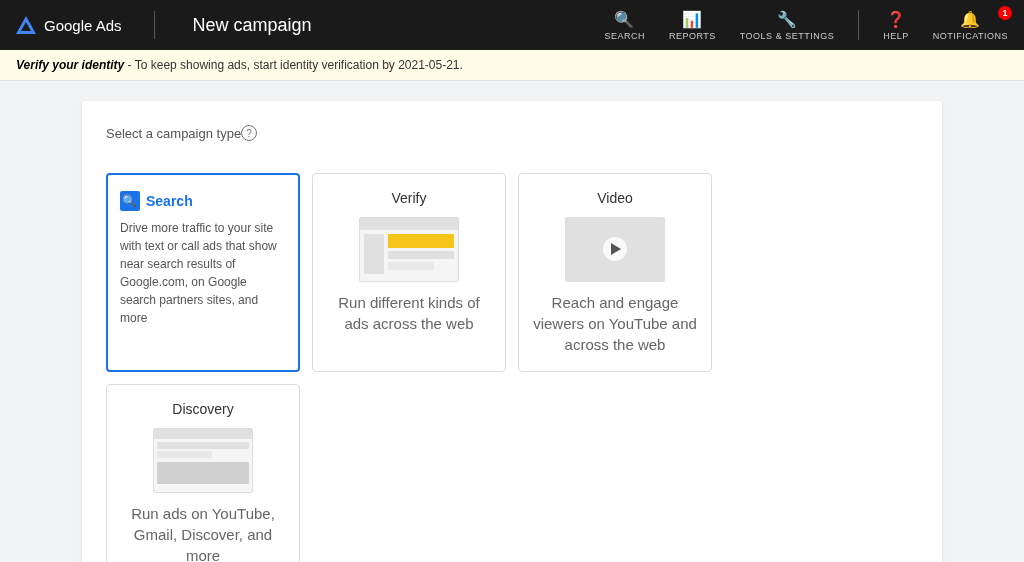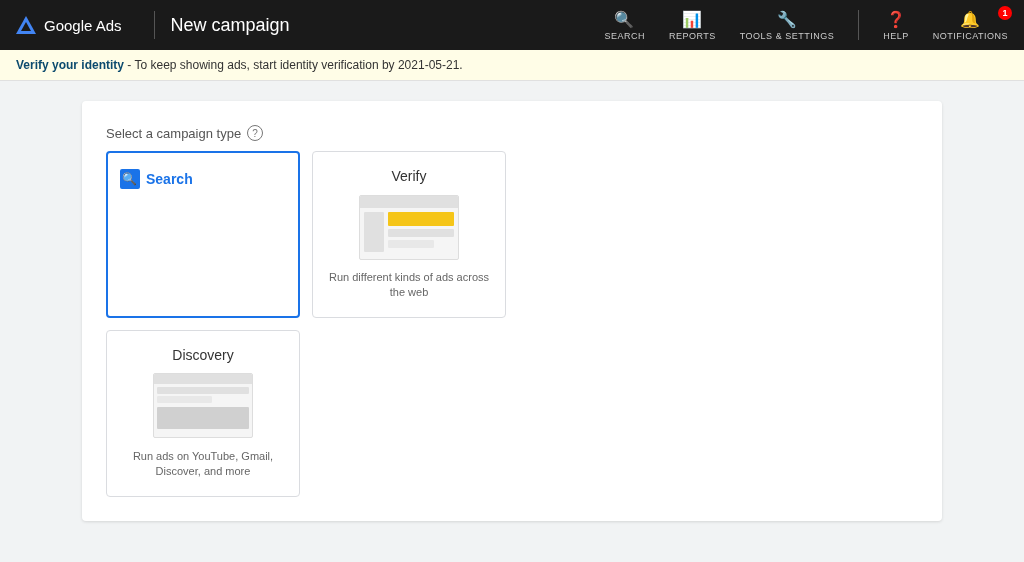--- a/index.html
+++ b/index.html
@@ -55,20 +55,21 @@
       width: 1px;
       height: 28px;
       background: #555;
       margin: 0 16px;
     }
     .nav-title {
       font-size: 18px;
       font-weight: 400;
       color: white;
       flex: 1;
+      margin-left: 22px;
     }
     .nav-actions {
       display: flex;
       align-items: center;
       gap: 24px;
     }
     .nav-action-item {
       display: flex;
       flex-direction: column;
       align-items: center;
@@ -111,21 +112,22 @@
 
     
     .identity-banner {
       background: #fffde7;
       border-bottom: 1px solid #e0e0e0;
       padding: 8px 16px;
       font-size: 12px;
       color: #333;
     }
     .identity-banner strong {
-      color: #0c4a6e;
+      color: #000000;
+      font-style: italic;
     }
 
     
     .main-content {
       padding: 20px 30px;
       background: #f1f3f4;
     }
 
     
     .campaign-card {
@@ -133,24 +135,23 @@
       border-radius: 4px;
       padding: 24px;
       box-shadow: 0 1px 3px rgba(0,0,0,0.12);
       max-width: 860px;
       margin: 0 auto;
     }
 
     .campaign-type-label {
       font-size: 13px;
       color: #555;
-      margin-bottom: 10px;
-      display: flex;
-      align-items: center;
-      gap: 6px;
+      margin-bottom: 32px;
+      display: flex;
+      align-items: center;
     }
     .help-icon {
       display: inline-flex;
       align-items: center;
       justify-content: center;
       width: 16px;
       height: 16px;
       border-radius: 50%;
       border: 1px solid #777;
       color: #777;
@@ -181,21 +182,21 @@
     .campaign-type-card.selected {
       border: 2px solid #1a73e8;
     }
     .campaign-type-card .card-title {
       font-size: 14px;
       font-weight: 500;
       color: #333;
       margin-bottom: 8px;
     }
     .campaign-type-card .card-desc {
-      font-size: 11px;
+      font-size: 15px;
       color: #666;
       line-height: 1.4;
     }
     .card-icon-area {
       width: 100%;
       height: 70px;
       display: flex;
       align-items: center;
       justify-content: center;
       margin-bottom: 8px;
@@ -448,20 +449,21 @@
       <span class="help-icon">?</span>
     </div>
 
     <div class="campaign-types-grid">
 
       <div class="campaign-type-card selected">
         <div class="search-card-header">
           <div class="search-icon-box">🔍</div>
           <span class="search-title">Search</span>
         </div>
+        <span class="card-desc">Drive more traffic to your site with text or call ads that show near search results of Google.com, on Google search partners sites, and more</span>
       </div>
 
       <div class="campaign-type-card">
         <span class="card-title">Verify</span>
         <div class="card-icon-area">
           <div class="display-thumbnail">
             <div class="thumb-header"></div>
             <div class="thumb-content">
               <div class="thumb-sidebar"></div>
               <div class="thumb-main">
@@ -469,20 +471,31 @@
                 <div class="thumb-lines"></div>
                 <div class="thumb-lines2"></div>
               </div>
             </div>
           </div>
         </div>
         <span class="card-desc">Run different kinds of ads across the web</span>
       </div>
 
 
+      <div class="campaign-type-card">
+        <span class="card-title">Video</span>
+        <div class="card-icon-area">
+          <div class="video-thumbnail">
+            <div class="video-play-btn">
+              <div class="video-play-triangle"></div>
+            </div>
+          </div>
+        </div>
+        <span class="card-desc">Reach and engage viewers on YouTube and across the web</span>
+      </div>
     </div>
 
     <div class="campaign-types-grid-row2">
 
       <div class="campaign-type-card">
         <span class="card-title">Discovery</span>
         <div class="card-icon-area">
           <div class="discovery-thumbnail">
             <div class="disc-header"></div>
             <div class="disc-content">

